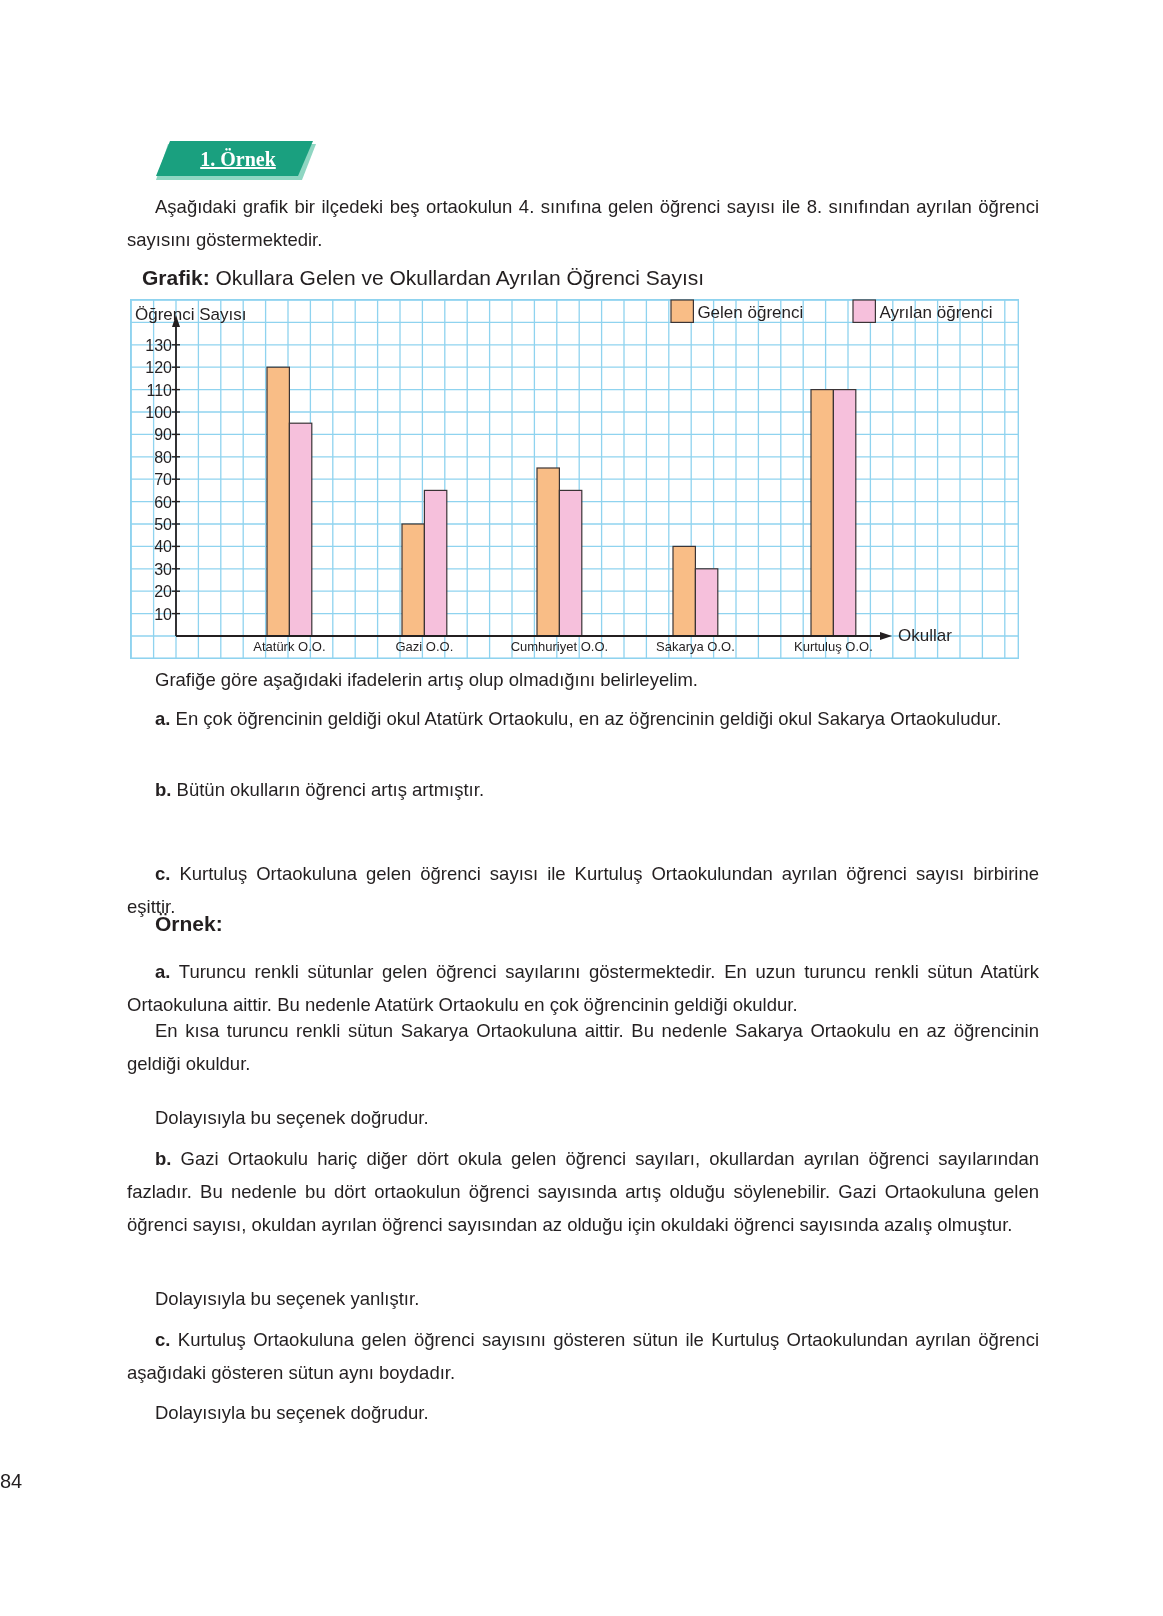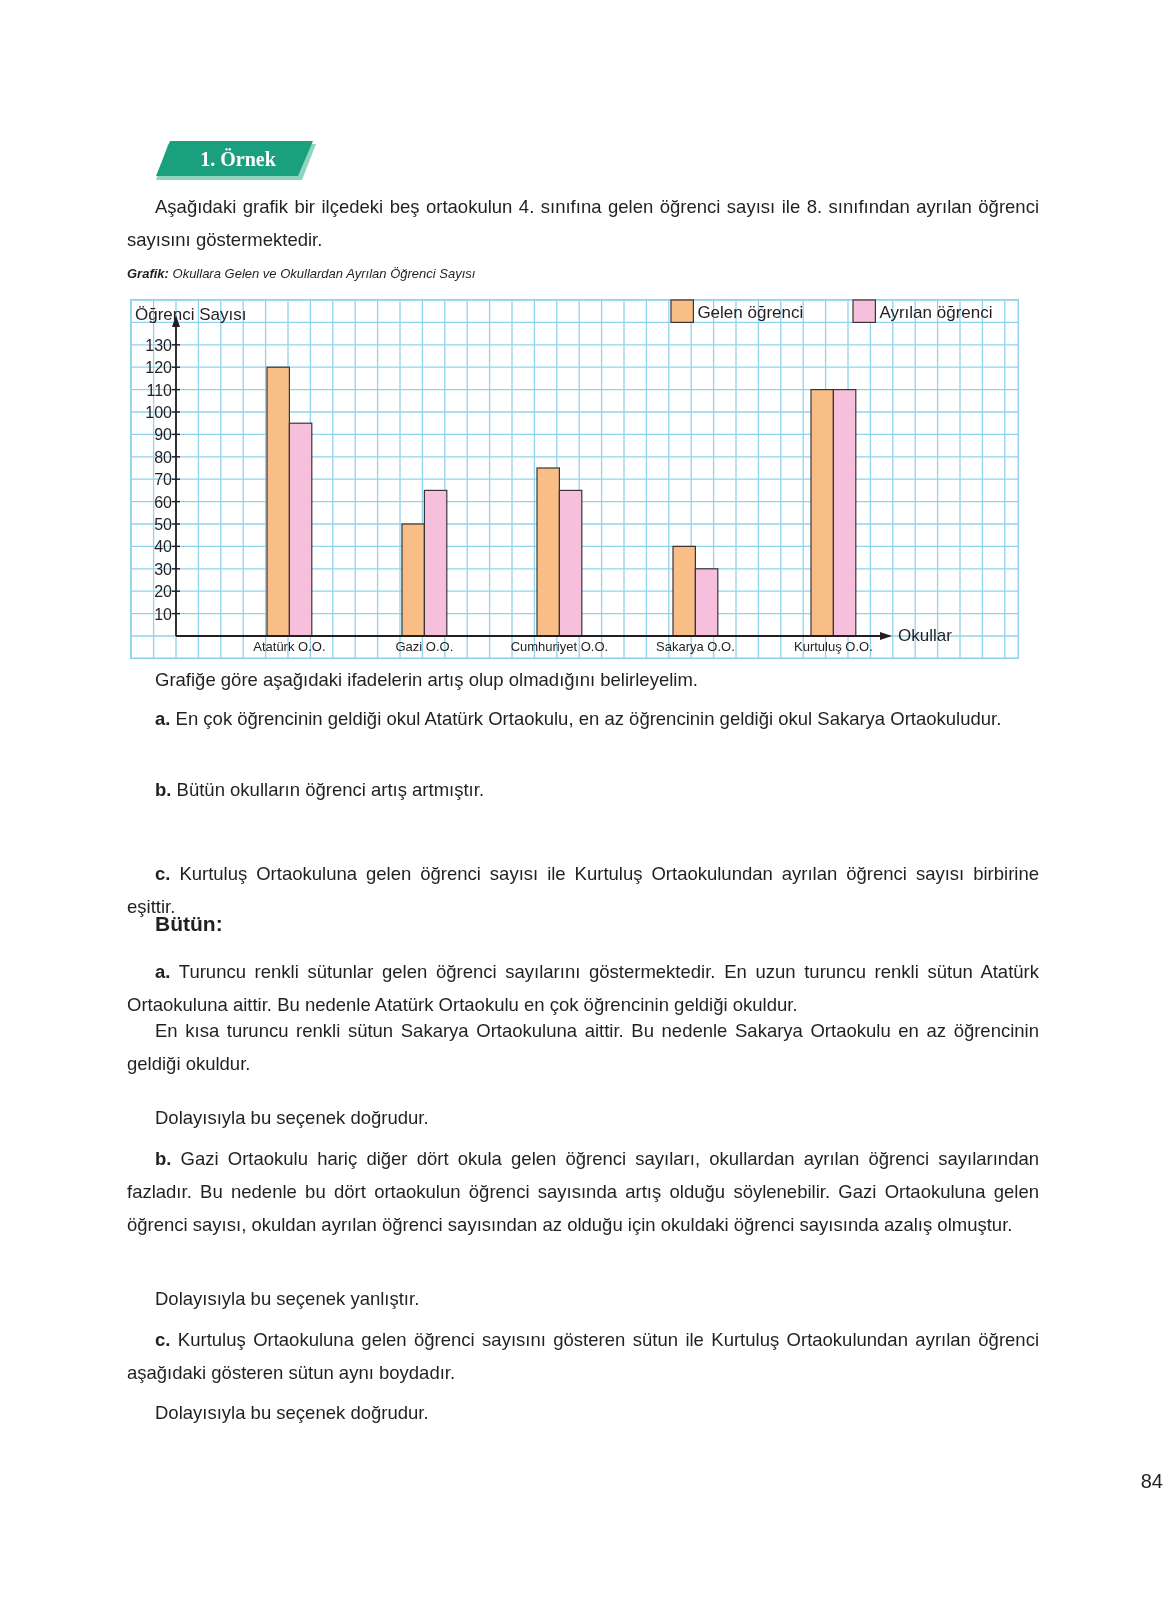--- a/index.html
+++ b/index.html
@@ -9,38 +9,38 @@
       color: #231f20;
     }
     .badge {
       position: absolute; left: 156px; top: 141px; width: 160px; height: 38px;
     }
     .badge svg { position: absolute; left: 0; top: 0; }
     .badge-label {
       position: absolute; left: 0; top: 0; width: 160px; height: 36px;
       display: flex; align-items: center; justify-content: center;
       font-family: "Liberation Serif", "DejaVu Serif", serif;
-      font-weight: bold; font-size: 20px; color: #ffffff; padding-left: 4px; box-sizing: border-box;
+      font-weight: bold; font-size: 20px; color: #ffffff; padding-left: 4px; box-sizing: border-box; text-decoration: underline;
     }
     .para {
       position: absolute; left: 127px; width: 912px;
       font-size: 18.5px; line-height: 33px; text-align: justify;
       text-align-last: left;
     }
     .para .ind { display: inline-block; width: 28px; }
     .para b { font-weight: bold; }
     .caption {
-      position: absolute; left: 127px; top: 266px; font-size: 13px; font-style: italic;
+      position: absolute; left: 142px; top: 266px; font-size: 21px; 
     }
     .caption b { font-weight: bold; }
     .heading {
       position: absolute; left: 155px; top: 912px; font-size: 21px; font-weight: bold;
     }
     .pagenum {
-      position: absolute; left: 0; width: 1163px; top: 1470px; text-align: right; font-size: 20px;
+      position: absolute; left: 0; width: 1163px; top: 1470px; text-align: left; font-size: 20px;
     }
     .chart {
       position: absolute; left: 130px; top: 299px; width: 889px; height: 360px;
     }
     .chart svg { position: absolute; left: 0; top: 0; }
     .chart text { font-family: "Liberation Sans", "DejaVu Sans", sans-serif; fill: #231f20; }
   </style>
 </head>
 <body>
 
@@ -191,21 +191,21 @@
 <div class="para" style="top:702px;">
   <span class="ind"></span><b>a.</b><span> En çok öğrencinin geldiği okul Atatürk Ortaokulu, en az öğrencinin geldiği okul Sakarya Ortaokuludur.</span>
 </div>
 <div class="para" style="top:773px;">
   <span class="ind"></span><b>b.</b><span> Bütün okulların öğrenci artış artmıştır.</span>
 </div>
 <div class="para" style="top:812px;margin-top:45px;">
   <span class="ind"></span><b>c.</b><span> Kurtuluş Ortaokuluna gelen öğrenci sayısı ile Kurtuluş Ortaokulundan ayrılan öğrenci sayısı birbirine eşittir.</span>
 </div>
 
-<div class="heading">Bütün:</div>
+<div class="heading">Örnek:</div>
 
 <div class="para" style="top:955px;">
   <span class="ind"></span><b>a.</b><span> Turuncu renkli sütunlar gelen öğrenci sayılarını göstermektedir. En uzun turuncu renkli sütun Atatürk Ortaokuluna aittir. Bu nedenle Atatürk Ortaokulu en çok öğrencinin geldiği okuldur.</span>
 </div>
 <div class="para" style="top:1014px;">
   <span class="ind"></span><span>En kısa turuncu renkli sütun Sakarya Ortaokuluna aittir. Bu nedenle Sakarya Ortaokulu en az öğrencinin geldiği okuldur.</span>
 </div>
 <div class="para" style="top:1101px;">
   <span class="ind"></span><span>Dolayısıyla bu seçenek doğrudur.</span>
 </div>

